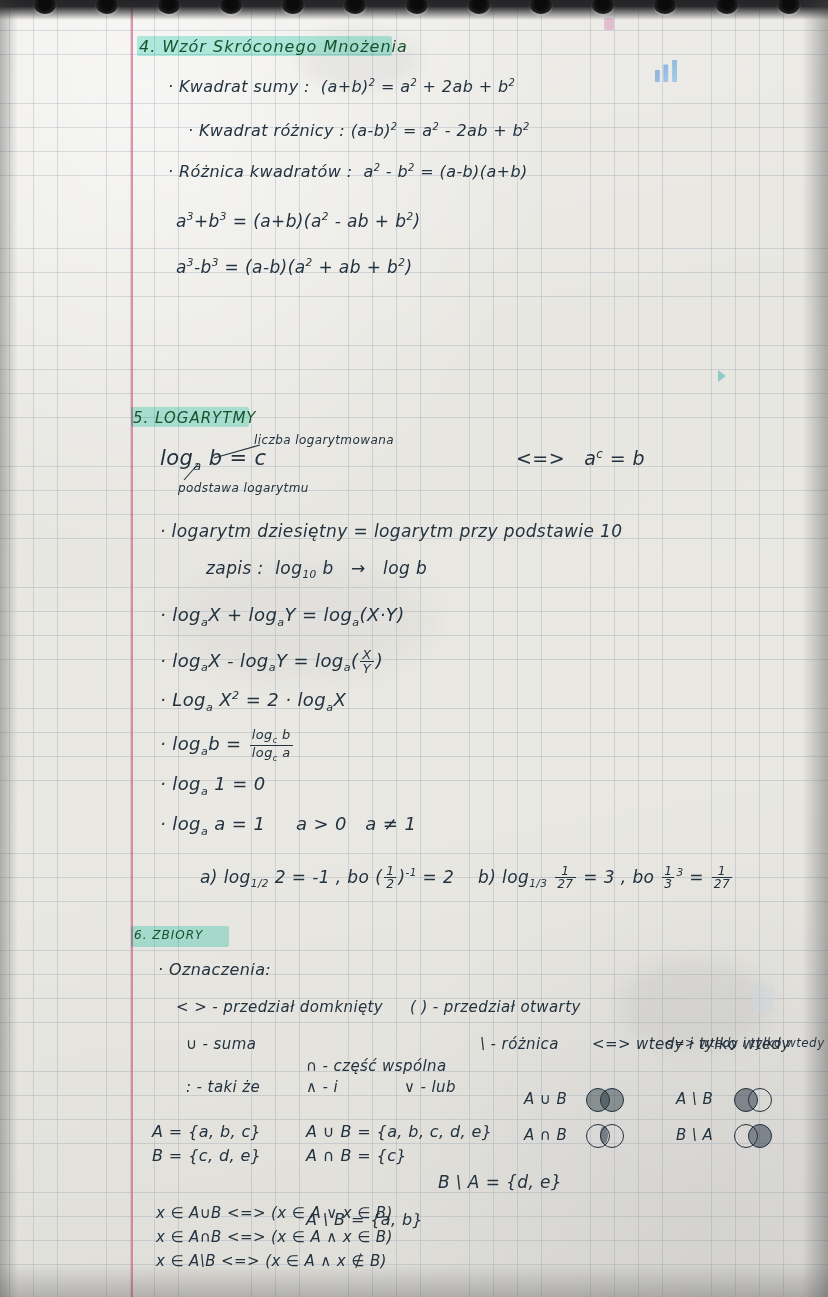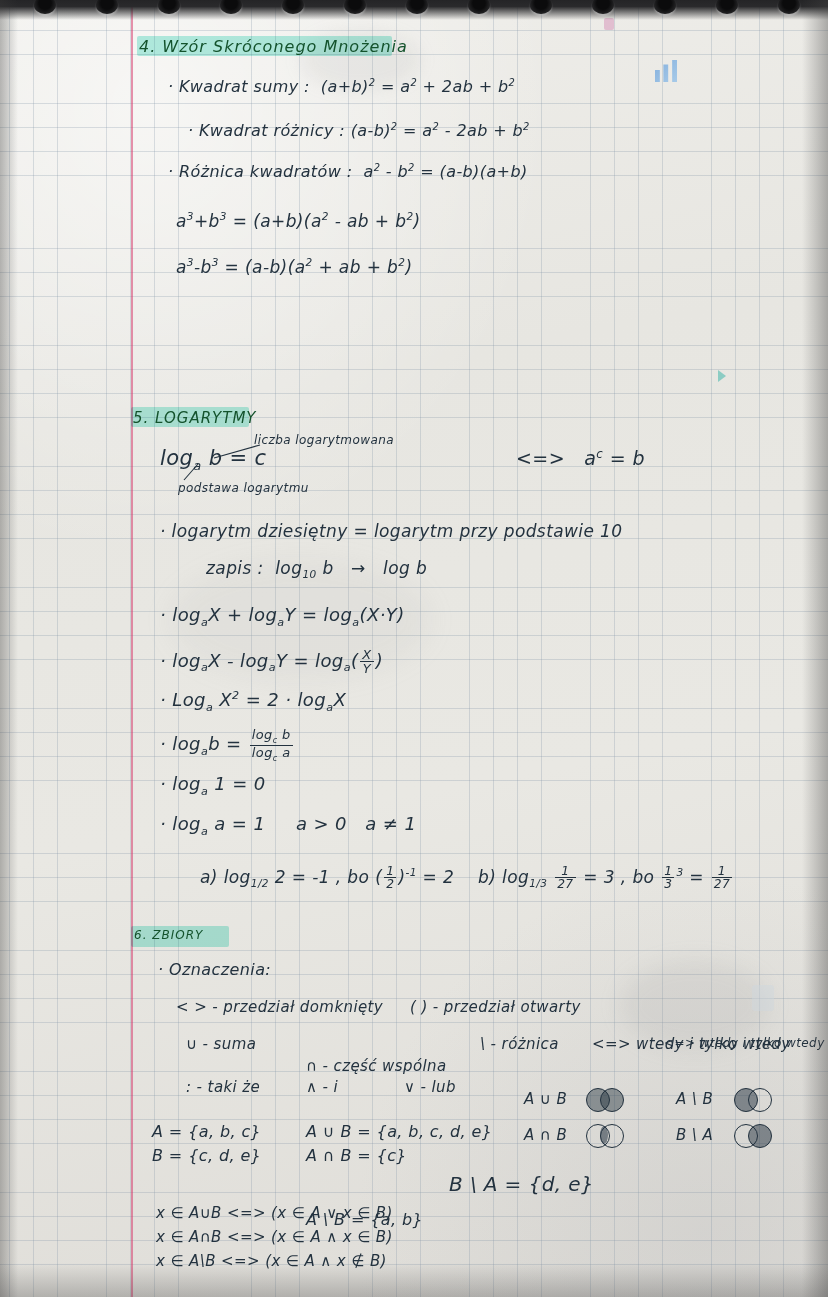--- a/index.html
+++ b/index.html
@@ -309,21 +309,21 @@
     <div class="c l"></div>
     <div class="c r" style="background:rgba(35,50,63,0.5);"></div>
   </div>
 
   <div class="hw" style="left:152px;top:1124px;font-size:16px;">A = {a, b, c}</div>
   <div class="hw" style="left:152px;top:1148px;font-size:16px;">B = {c, d, e}</div>
 
   <div class="hw" style="left:306px;top:1124px;font-size:16px;">A ∪ B = {a, b, c, d, e}</div>
   <div class="hw" style="left:306px;top:1148px;font-size:16px;">A ∩ B = {c}</div>
   <div class="hw" style="left:306px;top:1212px;font-size:16px;">A \ B = {a, b}</div>
-  <div class="hw" style="left:438px;top:1174px;font-size:20px;margin-left:11px;">B \ A = {d, e}</div>
+  <div class="hw" style="left:438px;top:1174px;font-size:17px;">B \ A = {d, e}</div>
 
   <div class="hw" style="left:156px;top:1206px;font-size:15px;">x ∈ A∪B &lt;=&gt; (x ∈ A ∨ x ∈ B)</div>
   <div class="hw" style="left:156px;top:1230px;font-size:15px;">x ∈ A∩B &lt;=&gt; (x ∈ A ∧ x ∈ B)</div>
   <div class="hw" style="left:156px;top:1254px;font-size:15px;">x ∈ A\B &lt;=&gt; (x ∈ A ∧ x ∉ B)</div>
 
   <div class="page-shadow-left"></div>
   <div class="page-shadow-right"></div>
   <div class="page-shadow-bottom"></div>
 </div>
 

